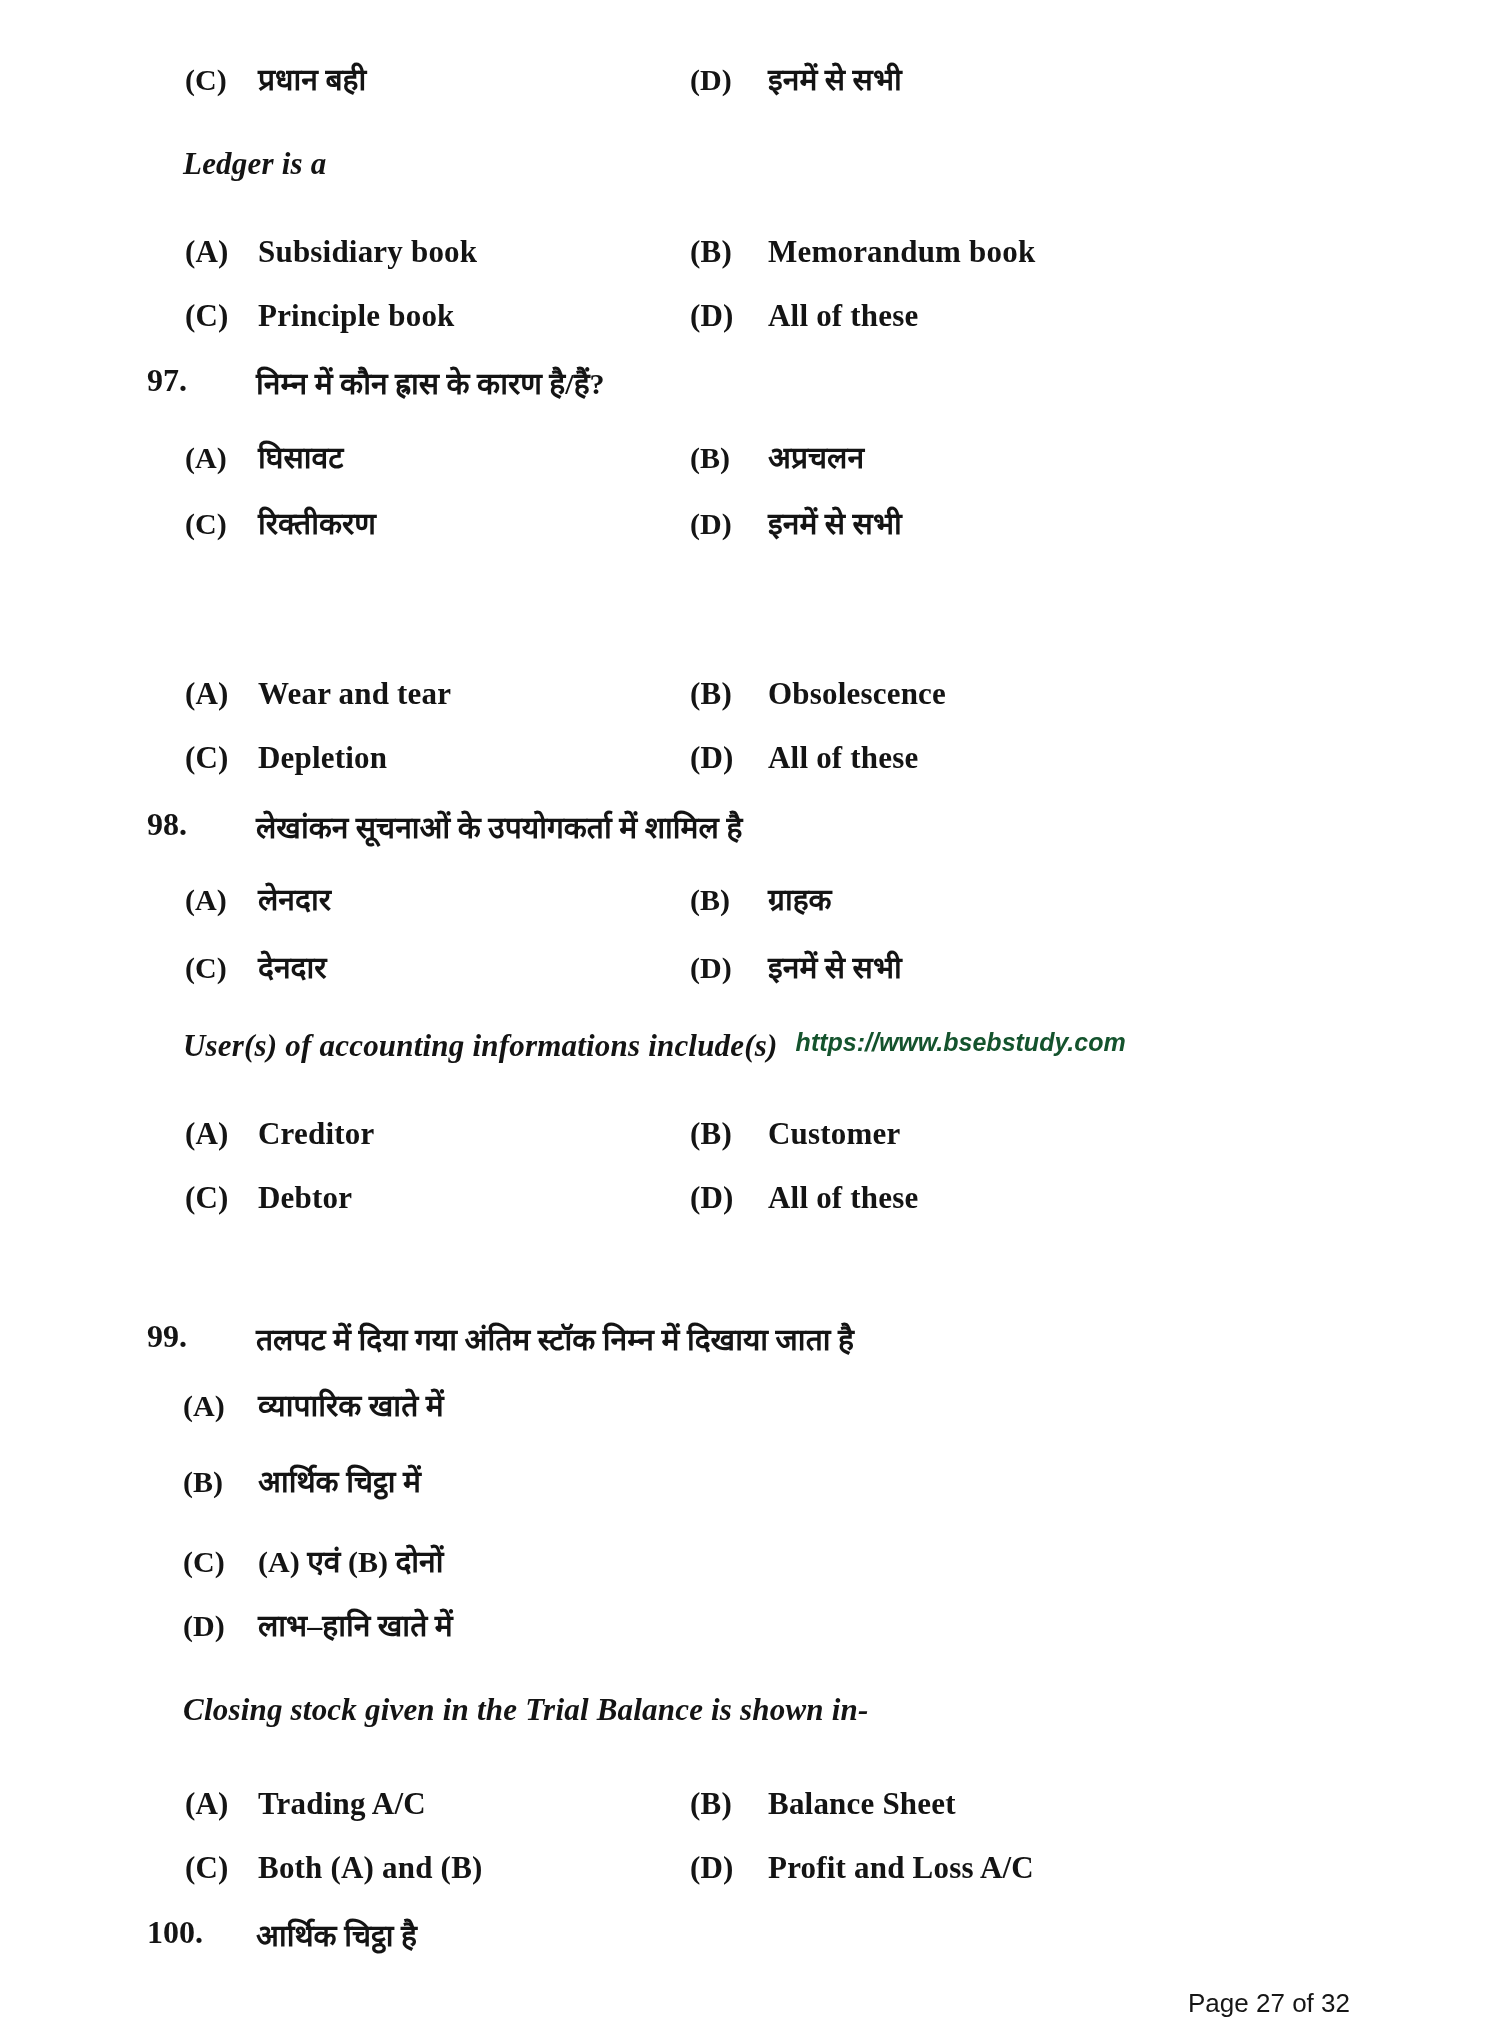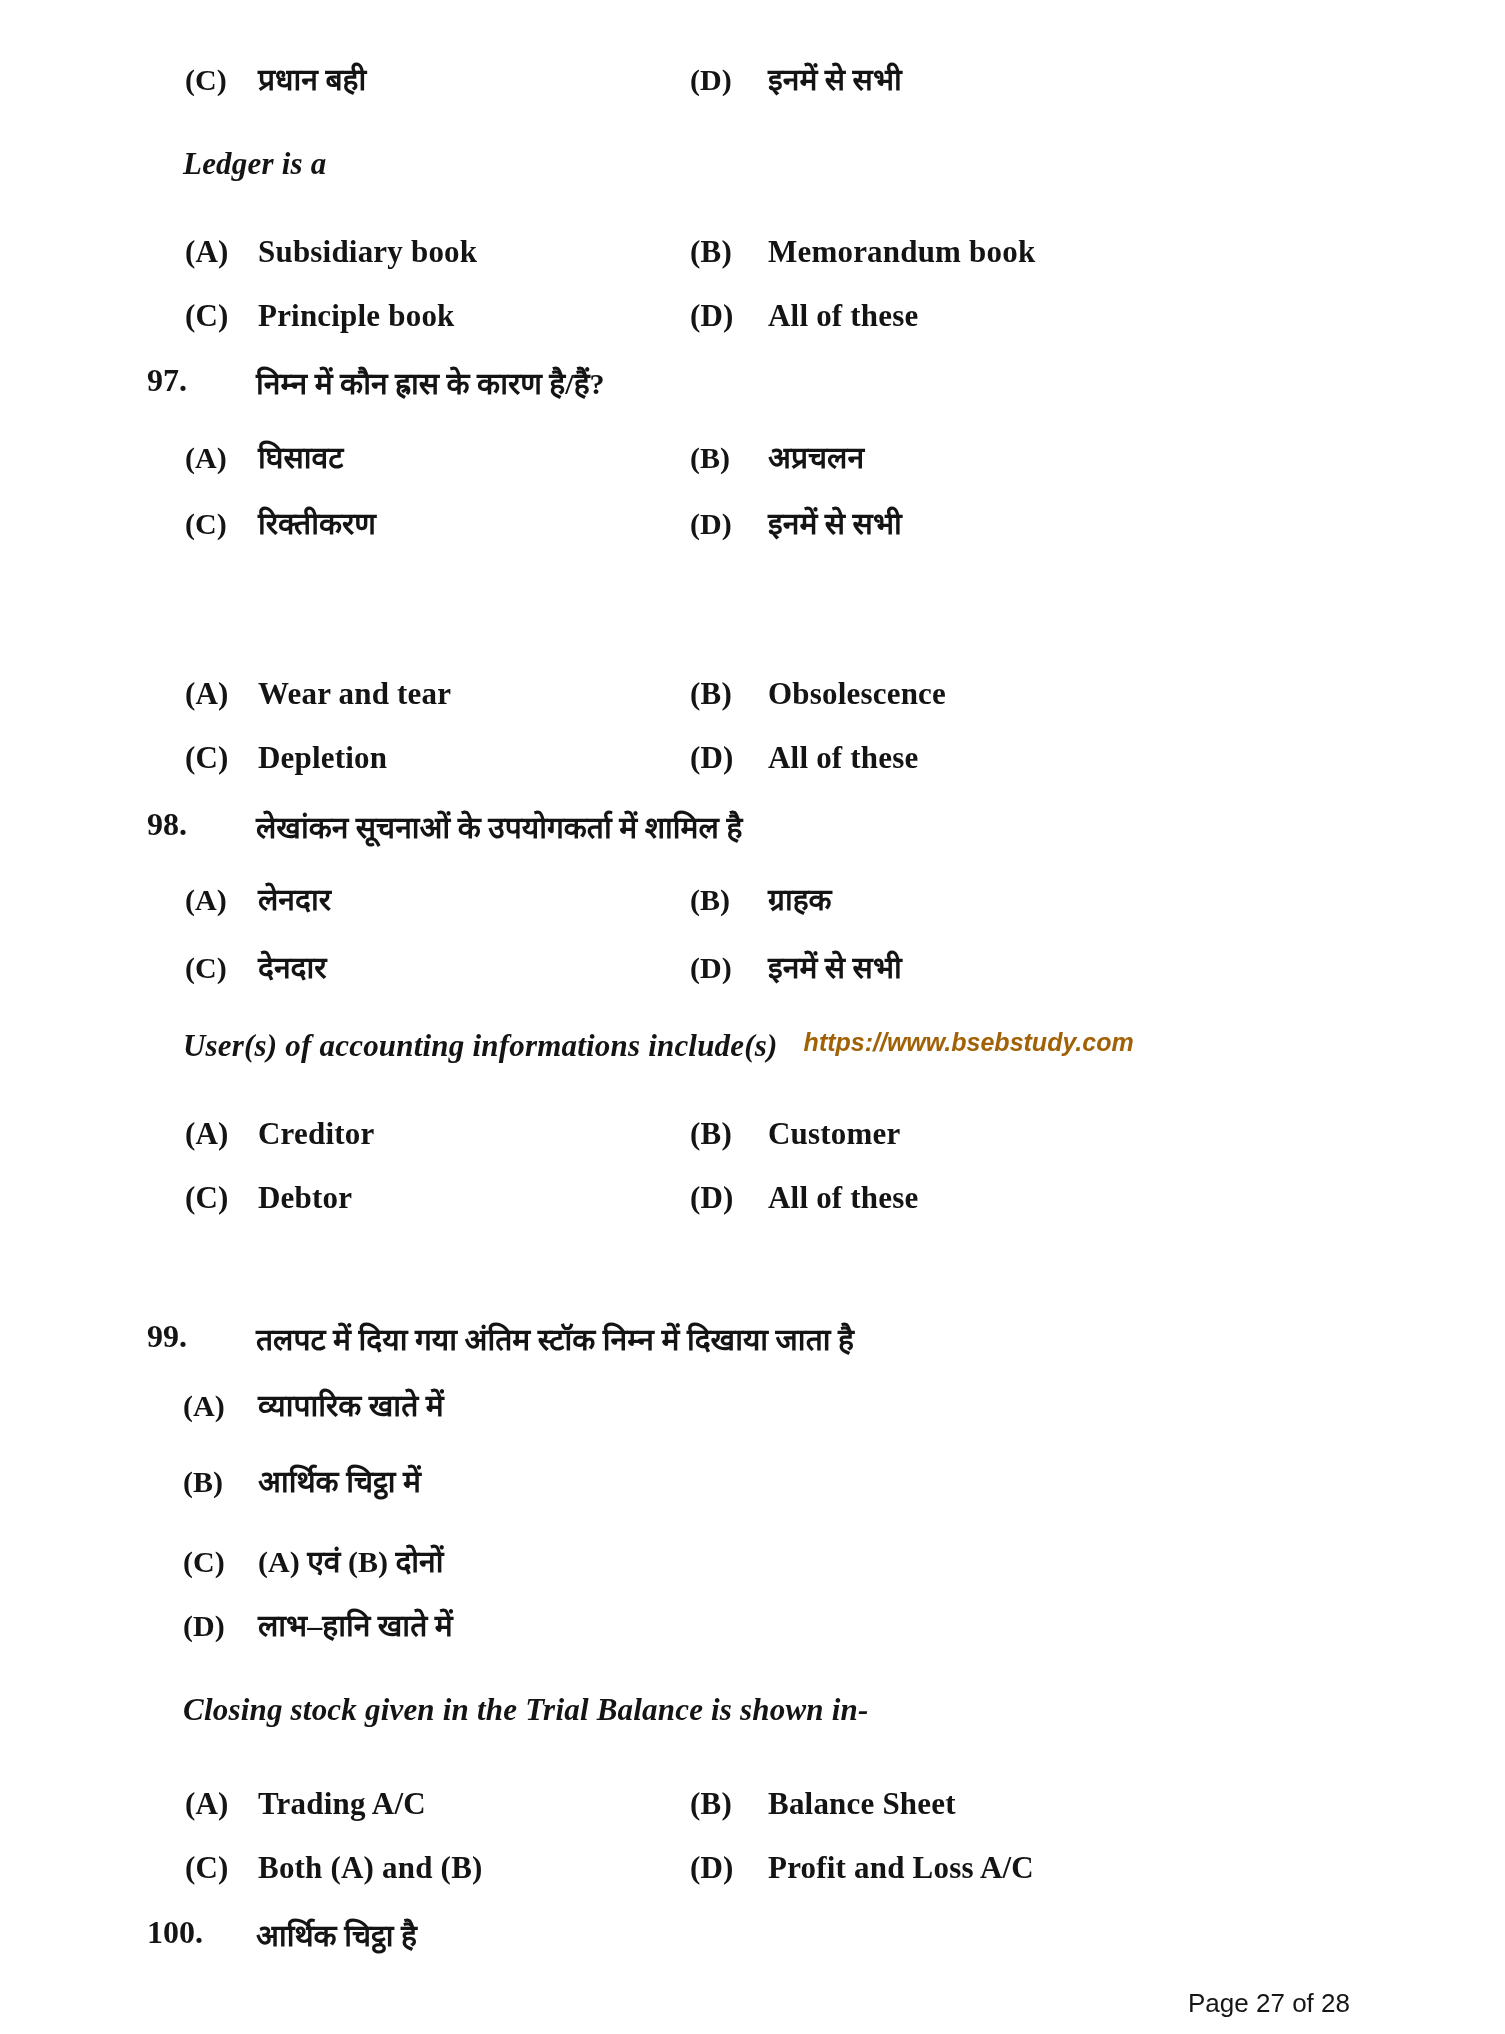--- a/index.html
+++ b/index.html
@@ -19,22 +19,22 @@
   .right1 .lbl { min-width:78px; }
   .left2  { left:183px; }
   .left2 .lbl { min-width:75px; }
   .en { font-size:31px; font-weight:600; letter-spacing:0.2px; }
   .hi { font-size:30px; font-weight:600; }
   .qnum  { position:absolute; left:147px; font-size:32px; font-weight:600; }
   .qtext { position:absolute; left:256px; white-space:nowrap; }
   .enq   { position:absolute; left:183px; white-space:nowrap; display:flex; align-items:flex-start;font-style:italic; }
   .url {
     font-family:"Liberation Sans", sans-serif;
-    font-size:25px; font-weight:600; color:#a16207;
-    margin-left:26px; letter-spacing:0;
+    font-size:25px; font-weight:600; color:#14532d;
+    margin-left:18px; letter-spacing:0;
   }
   .footer {
     position:absolute; left:1188px; top:1988px;
     font-family:"Liberation Sans", sans-serif;
     font-size:26px; color:#161616; white-space:nowrap;
   }
   .footer .num { font-weight:400;text-align:center; }
   .footer .w { font-weight:400;margin-top:44px; }
 </style>
 </head>
@@ -226,16 +226,16 @@
 
   <div class="row" style="top:1914px">
     <span class="qnum">100.</span>
     <span class="qtext hi">आर्थिक चिट्ठा है</span>
   </div>
 
   <div class="footer">
     <span class="w">Page</span>
     <span class="num">27</span>
     <span class="w">of</span>
-    <span class="num">28</span>
+    <span class="num">32</span>
   </div>
 
 </div>
 
 </body></html>

